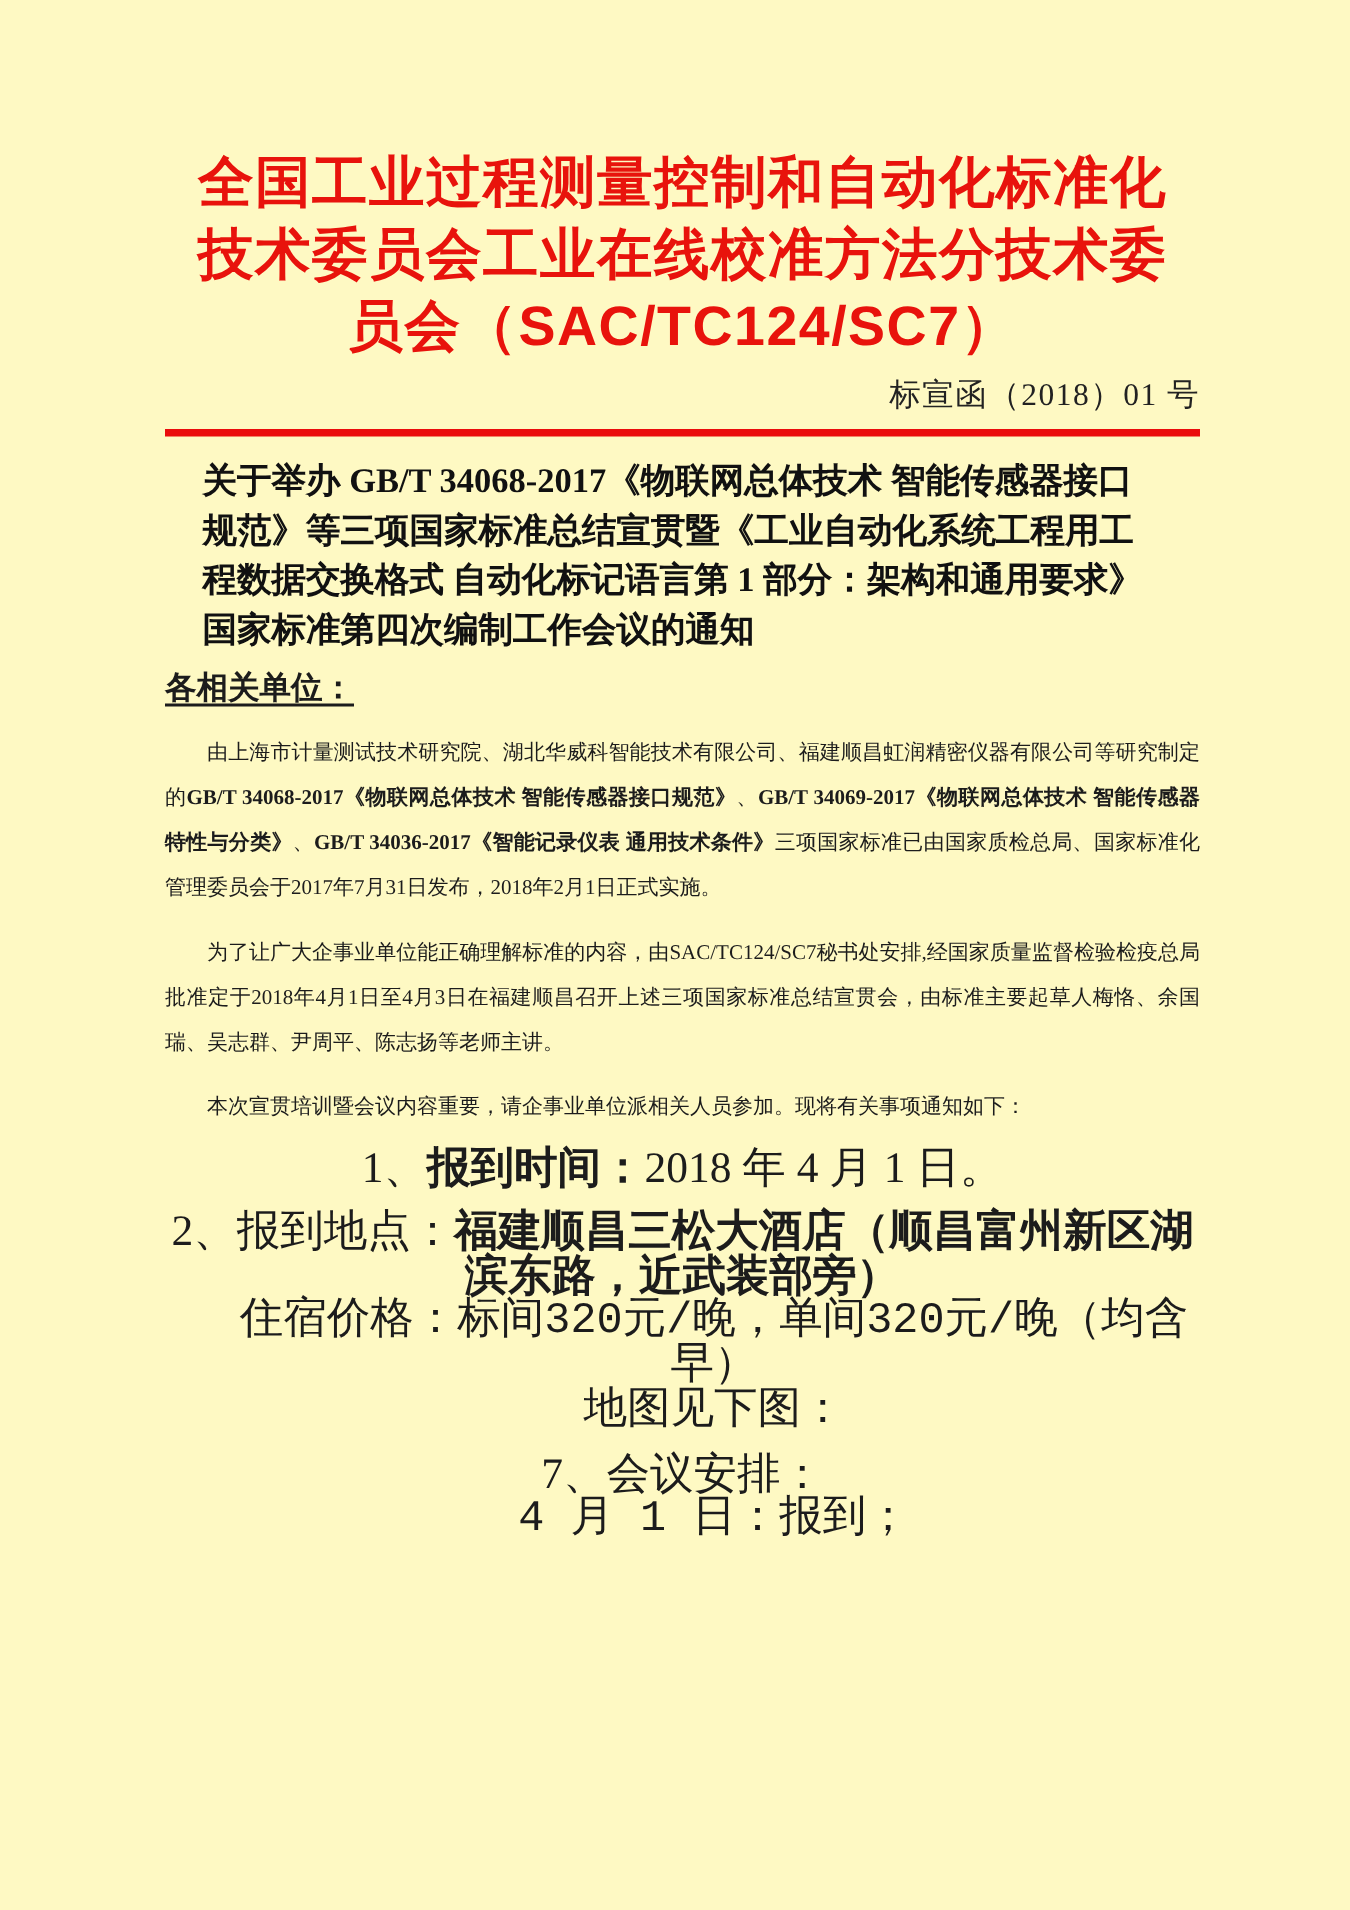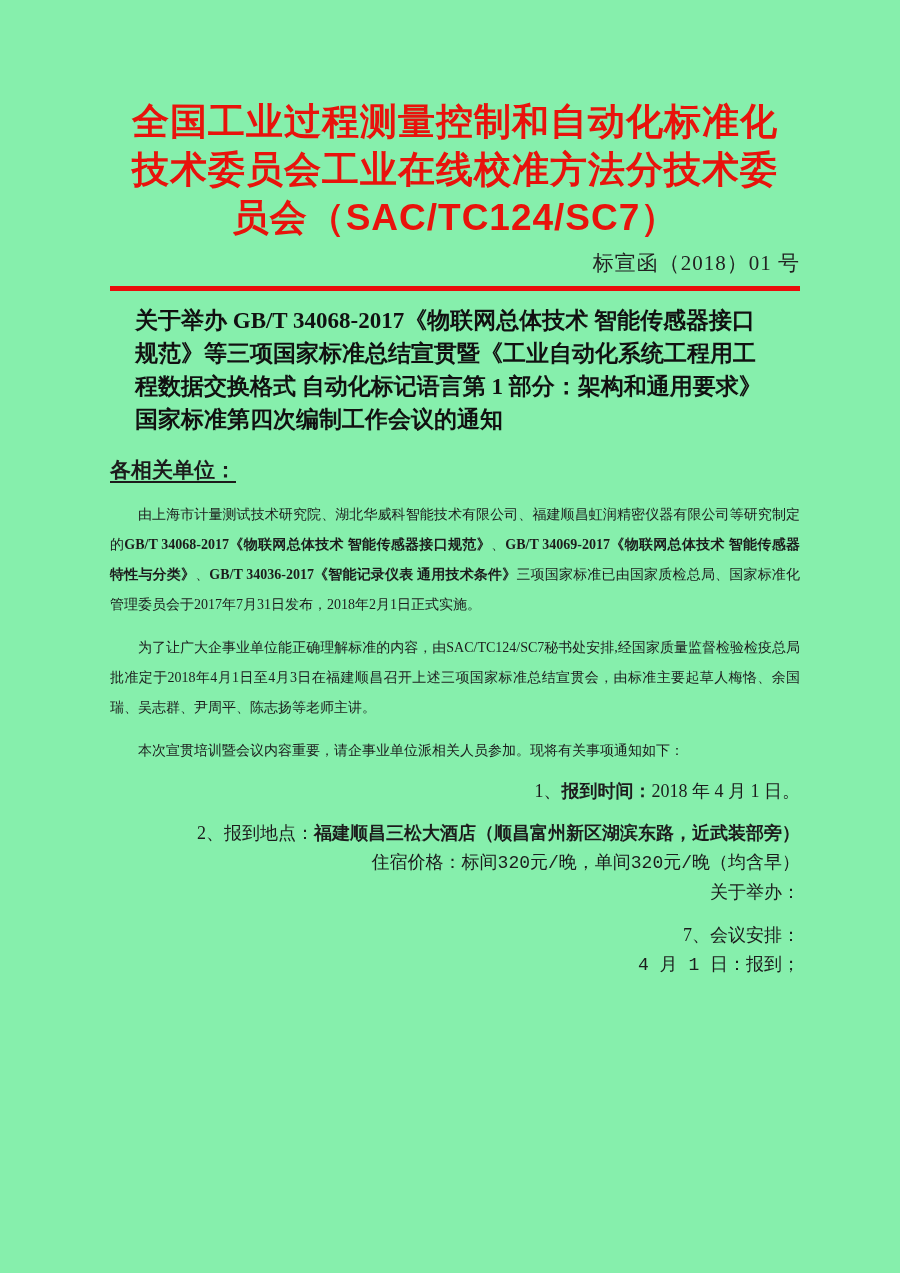--- a/index.html
+++ b/index.html
@@ -8,21 +8,21 @@
     background: #ffffff;
     color: #1c1c1c;
     font-family: "Liberation Serif", "DejaVu Serif", serif;
   }
   .page {
     position: relative;
     box-sizing: border-box;
     width: 900px;
     height: 1273px;
     padding: 98px 100px 0 110px;
-    background: #86efac;
+    background: #fef9c3;
     overflow: hidden;
   }
   .org-title {
     margin: 0;
     text-align: center;
     font-family: "Liberation Sans", "DejaVu Sans", sans-serif;
     font-weight: 700;
     font-size: 37px;
     line-height: 48px;
     letter-spacing: 1px;
@@ -44,42 +44,42 @@
   }
   .subject {
     margin: 13px auto 0;
     max-width: 640px;
     font-weight: 700;
     font-size: 23px;
     line-height: 33px;
     color: #111;
   }
   .salutation {
-    margin: 19px 0 0;
+    margin: 7px 0 0;
     font-size: 21px;
     line-height: 30px;
     font-weight: 700;
     text-decoration: underline;
     text-underline-offset: 4px;
   }
   .para {
     margin: 13px 0 0;
     font-size: 14px;
     line-height: 30px;
     text-indent: 2em;
     text-align: justify;
   }
   .para.first { margin-top: 15px; }
   .items { margin-top: 10px; }
   .items .group + .group { margin-top: 12px; }
   .item-line {
     margin: 0;
-    font-size: 18px;
+    font-size: 29px;
     line-height: 30px;
-    text-align: right;
+    text-align: center;
   }
   .item-line.sub { padding-left: 42px; font-family: Liberation Mono, monospace; }
 </style>
 </head>
 <body>
 
 <div class="page">
 
   <header>
     <h1 class="org-title" style="color: rgb(232, 19, 12);">
@@ -104,21 +104,21 @@
 
   <div class="items">
 
     <div class="group">
       <p class="item-line"><span>1、</span><span style="font-weight: 700;">报到时间：</span><span>2018 年 4 月 1 日。</span></p>
     </div>
 
     <div class="group">
       <p class="item-line"><span>2、报到地点：</span><span style="font-weight: 700;">福建顺昌三松大酒店（顺昌富州新区湖滨东路，近武装部旁）</span></p>
       <p class="item-line sub">住宿价格：标间320元/晚，单间320元/晚（均含早）</p>
-      <p class="item-line sub">关于举办：</p>
+      <p class="item-line sub">地图见下图：</p>
     </div>
 
     <div class="group">
       <p class="item-line">7、会议安排：</p>
       <p class="item-line sub">4 月 1 日：报到；</p>
 
     </div>
 
   </div>
 

